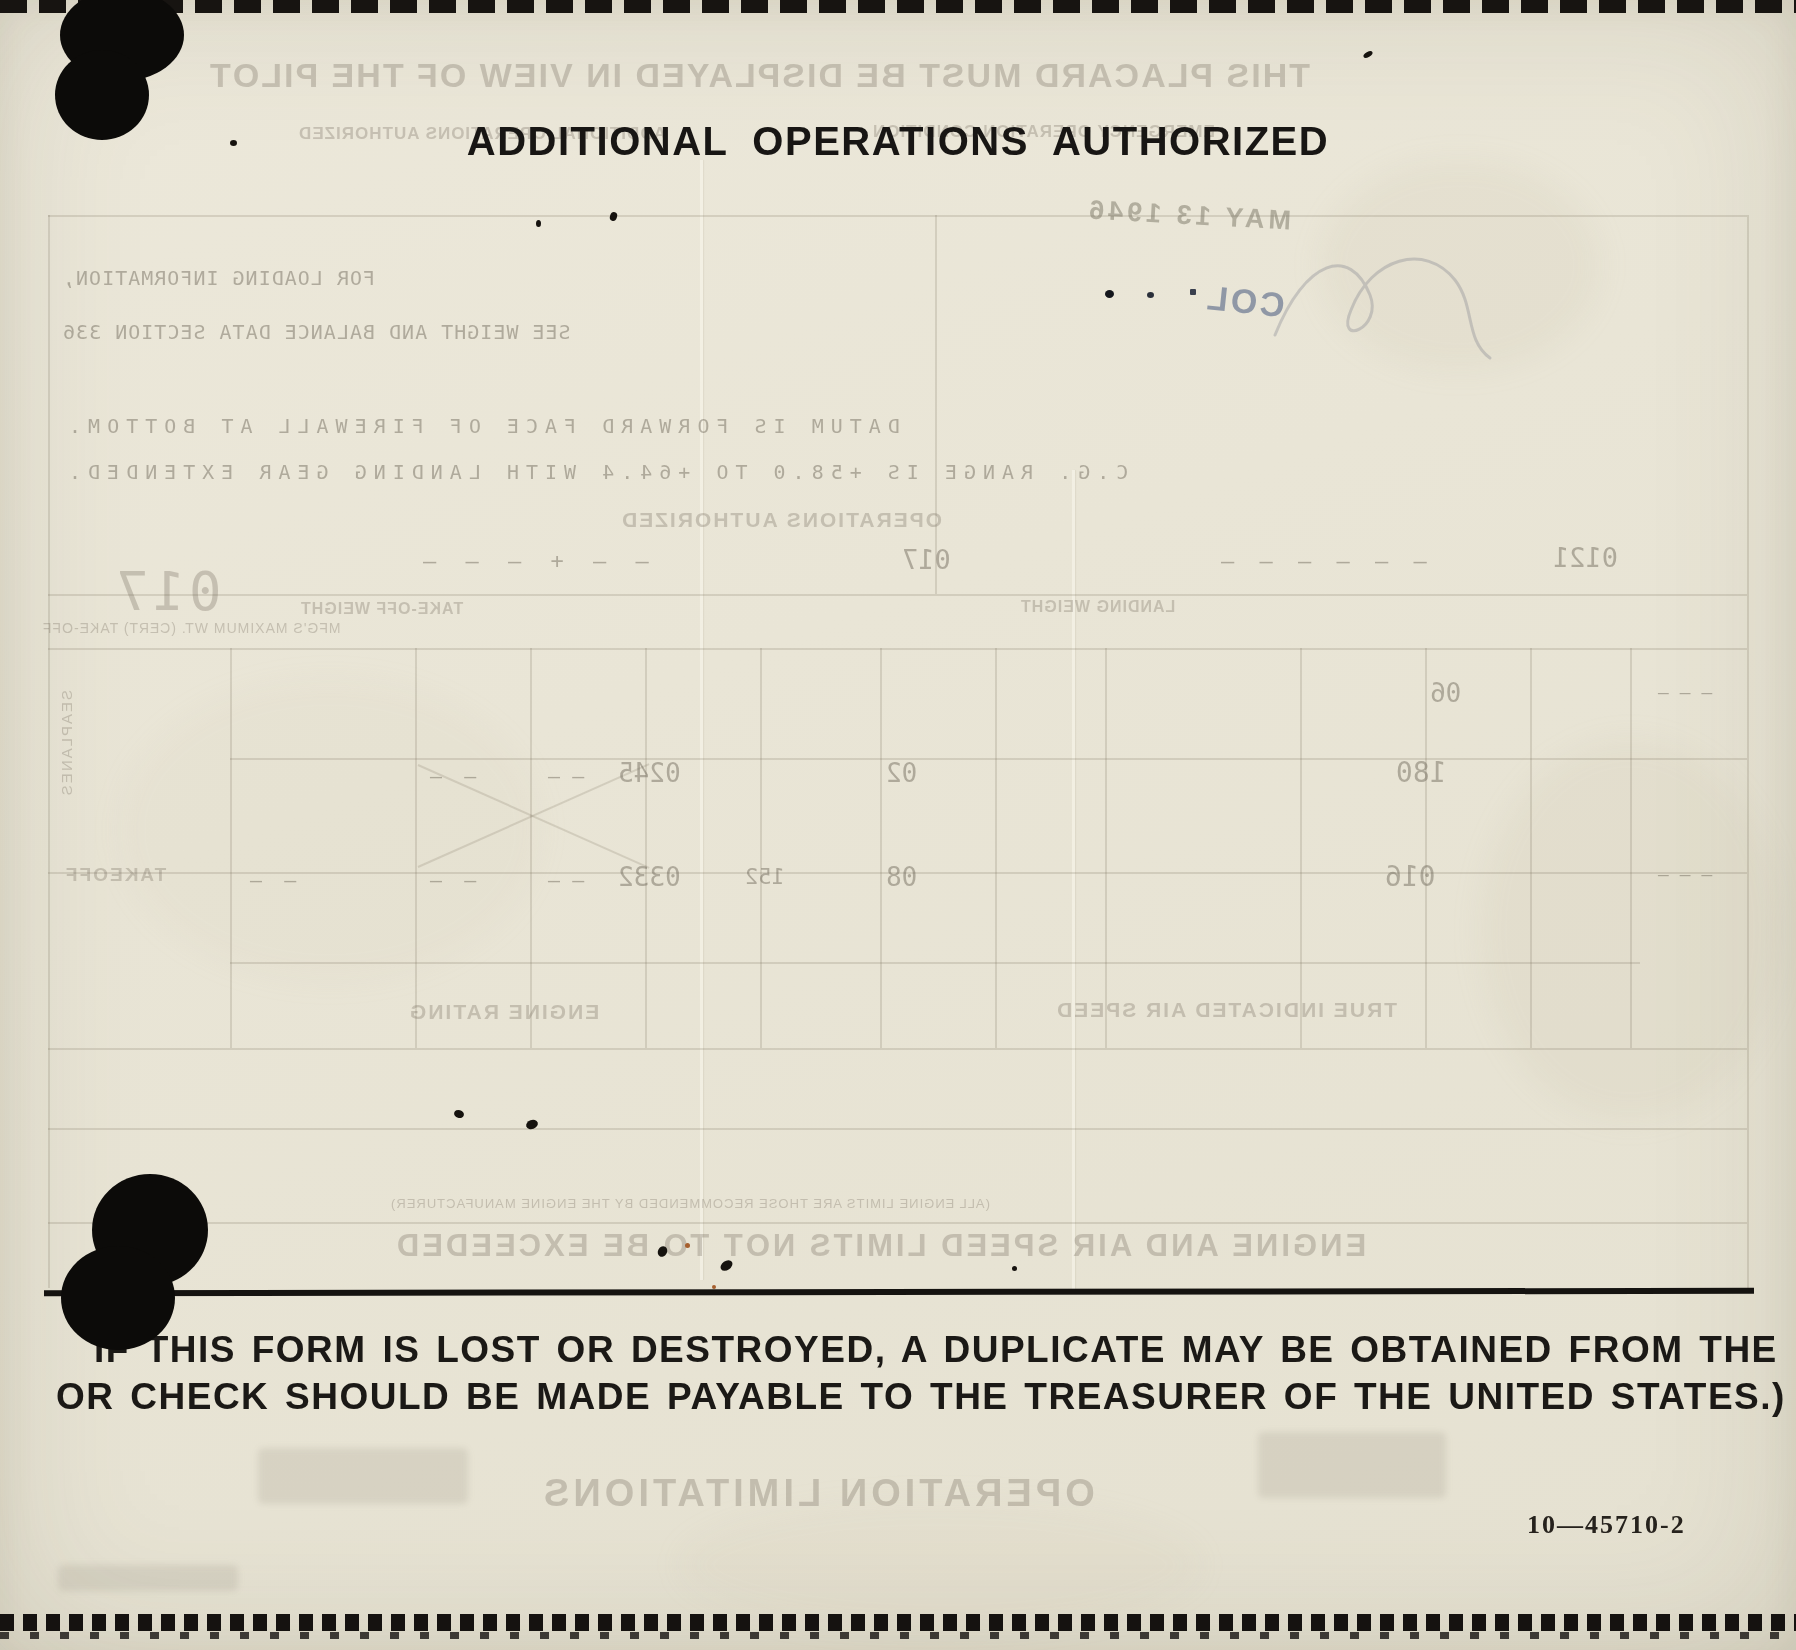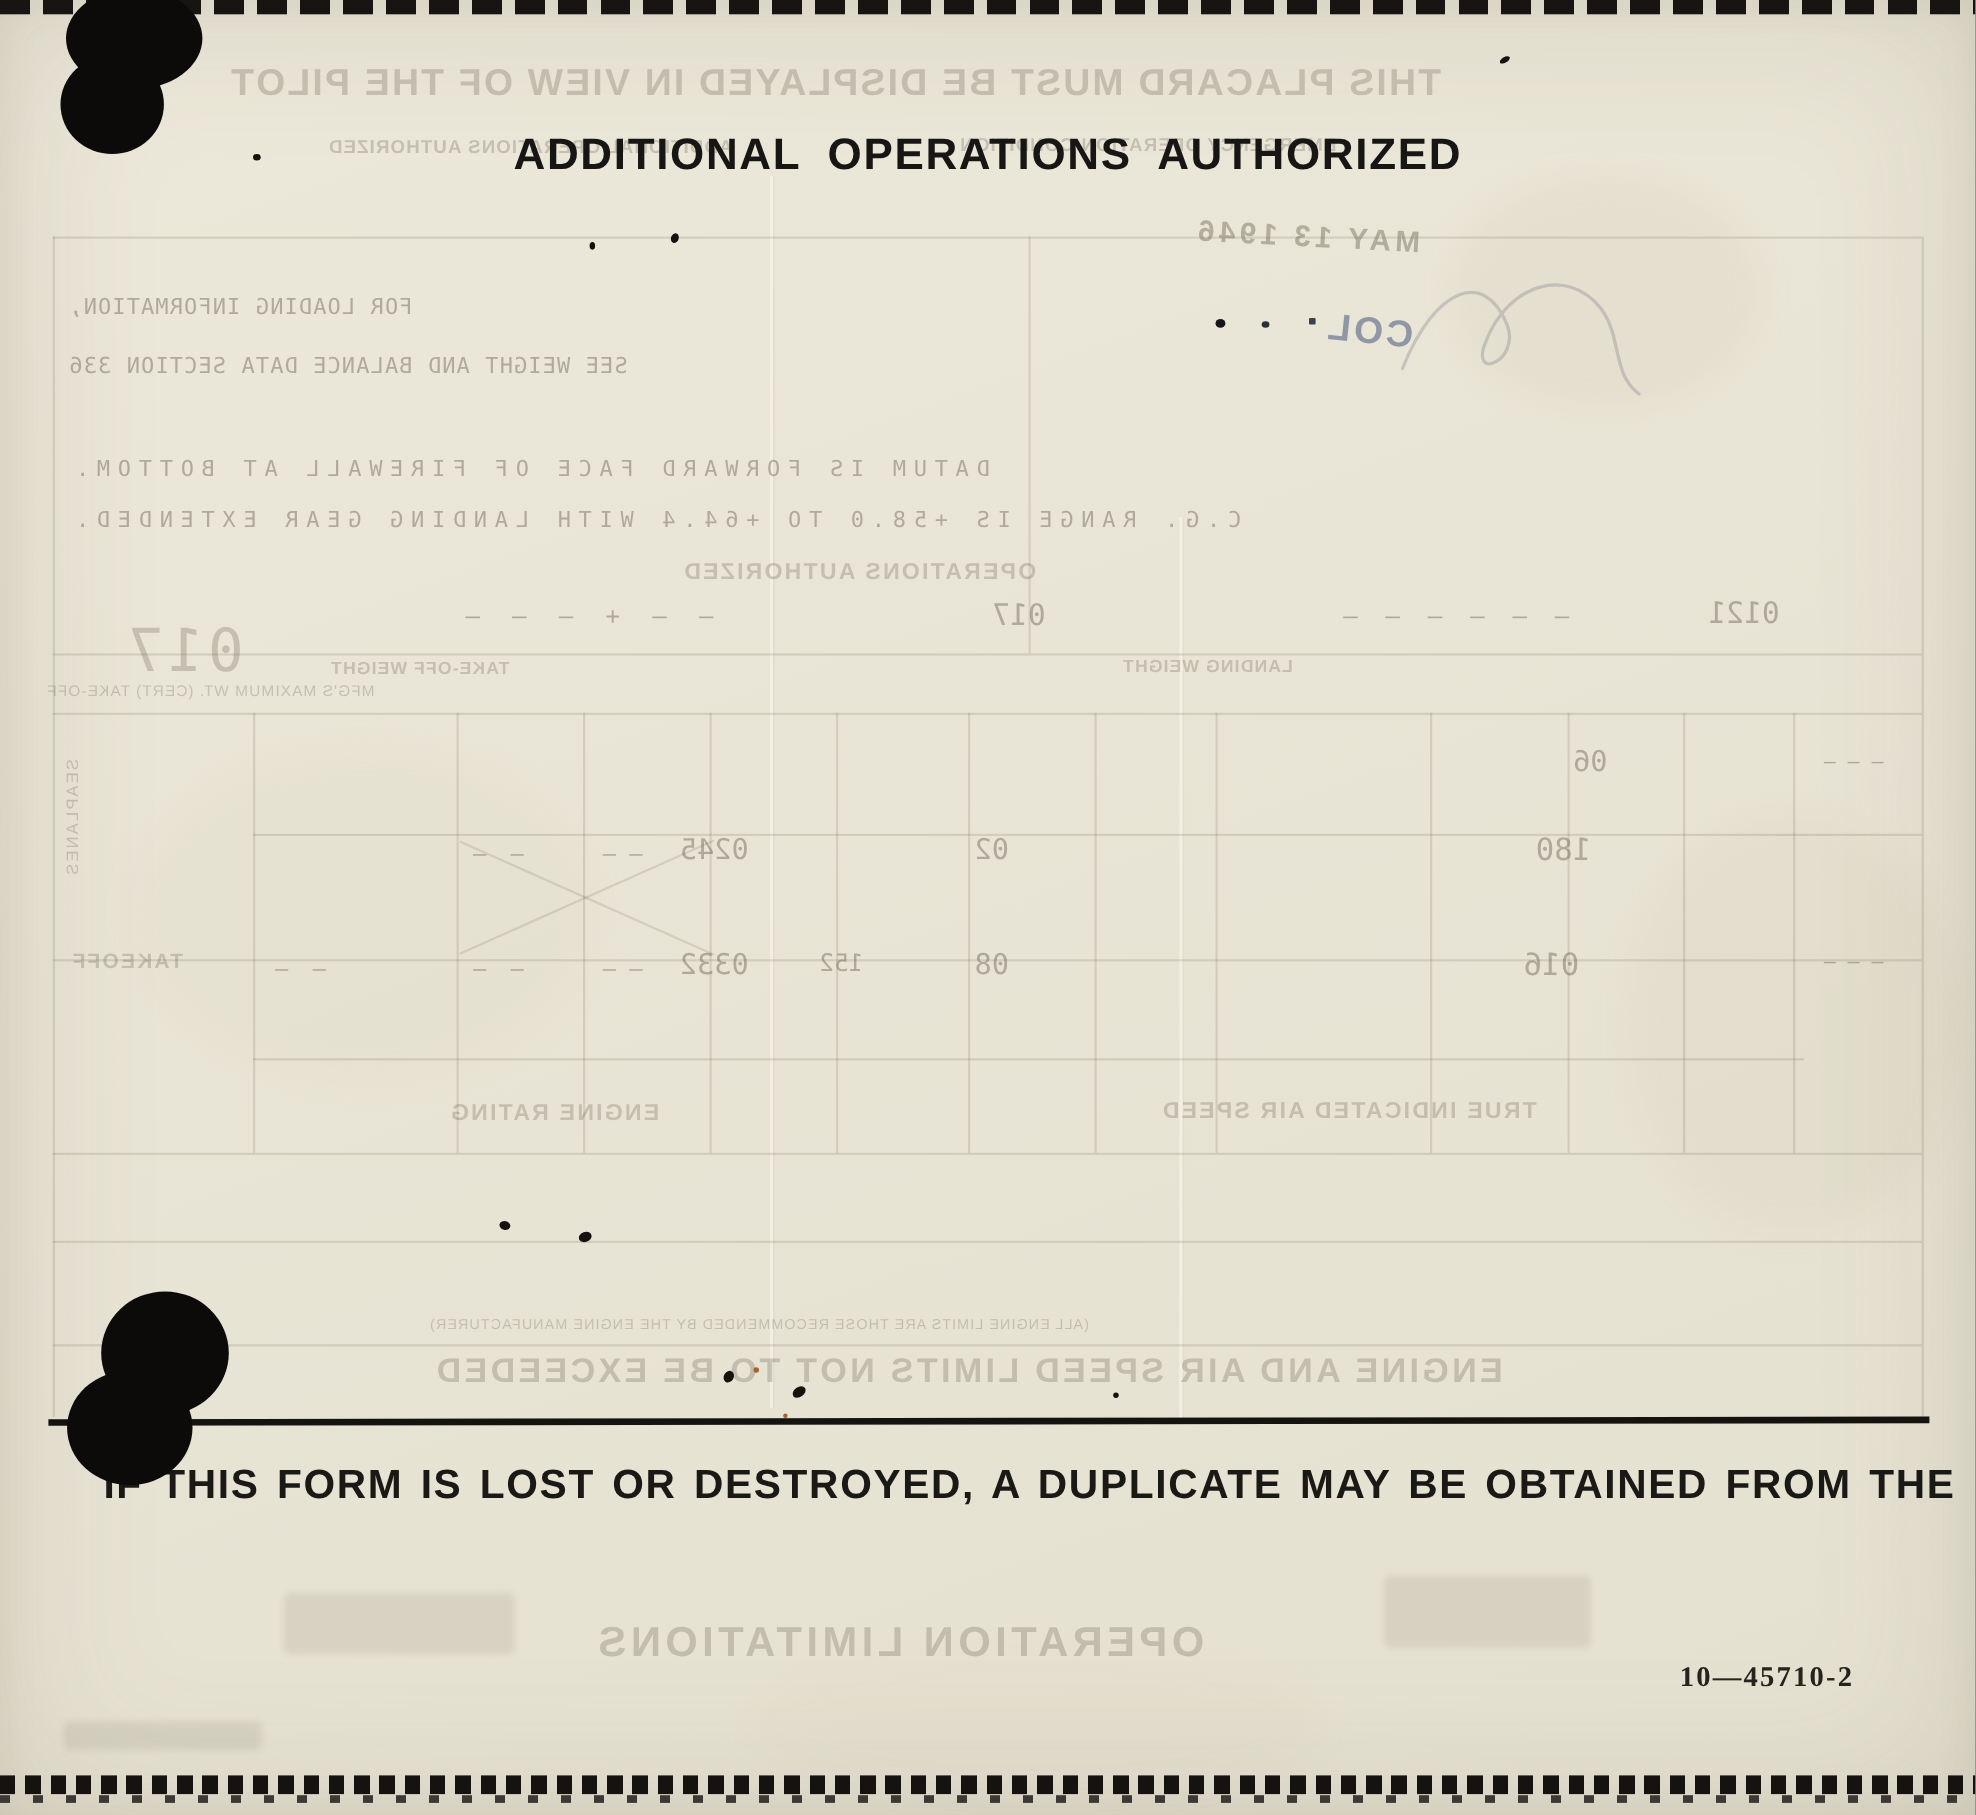--- a/index.html
+++ b/index.html
@@ -147,20 +147,21 @@
   <div class="smudge" style="left:258px;top:1448px;width:210px;height:56px;"></div>
   <div class="smudge" style="left:1258px;top:1432px;width:188px;height:66px;"></div>
   <div class="smudge" style="left:58px;top:1565px;width:180px;height:26px;"></div>
 
   <h1 class="title">ADDITIONAL OPERATIONS AUTHORIZED</h1>
 
   <div class="rule"></div>
 
   <div class="notice">
     <div class="notice-line first">IF THIS FORM IS LOST OR DESTROYED, A DUPLICATE MAY BE OBTAINED FROM THE</div>
+    <div class="notice-line">OR CHECK SHOULD BE MADE PAYABLE TO THE TREASURER OF THE UNITED STATES.)</div>
   </div>
 
   <div class="form-number">10—45710-2</div>
 
   <svg class="blob" style="left:50px;top:-5px;" width="190" height="160" viewBox="0 0 190 160">
     <ellipse cx="72" cy="40" rx="62" ry="46" fill="#0c0b09"></ellipse>
     <ellipse cx="52" cy="100" rx="47" ry="45" fill="#0c0b09"></ellipse>
   </svg>
   <svg class="blob" style="left:55px;top:1172px;" width="165" height="180" viewBox="0 0 165 180">
     <ellipse cx="95" cy="58" rx="58" ry="56" fill="#0c0b09"></ellipse>

